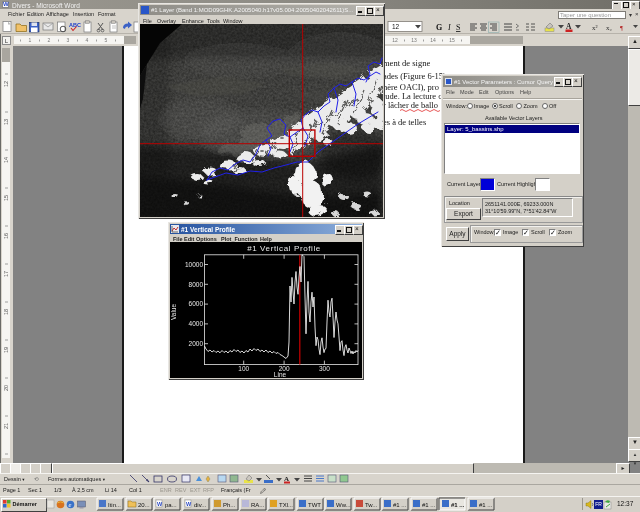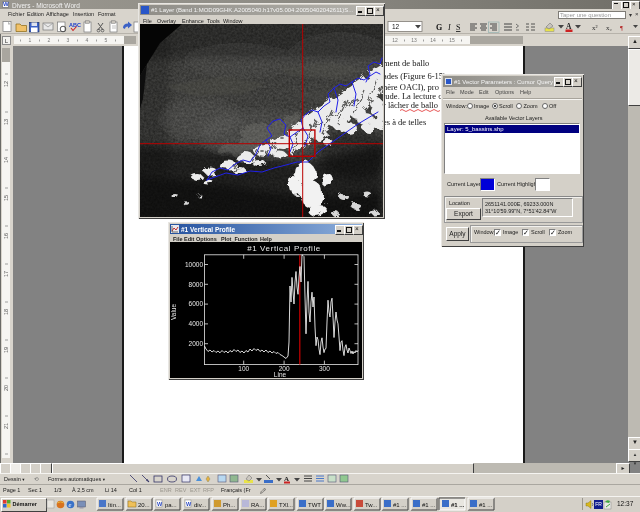--- a/index.html
+++ b/index.html
@@ -144,21 +144,21 @@
    <text x="6" y="344" transform="rotate(-90 6 342)">20</text>
    <text x="6" y="382" transform="rotate(-90 6 380)">21</text>
   </g>
   <g stroke="#666" stroke-width="0.6">
    <path d="M5,28 h3 M5,66 h3 M5,104 h3 M5,142 h3 M5,180 h3 M5,218 h3 M5,256 h3 M5,294 h3 M5,332 h3 M5,370 h3 M5,408 h3"></path>
   </g>
  </svg>
 </div>
 
 <div class="abs" style="left:380px;top:57px;width:68px;height:80px;overflow:hidden;font-family:'Liberation Serif',serif;font-size:8.5px;color:#151515;">
-<div class="abs" style="left:3px;top:1px;white-space:nowrap;">ment de ballo</div>
+<div class="abs" style="left:3px;top:1px;white-space:nowrap;">ment de signe</div>
 <div class="abs" style="left:3px;top:14px;white-space:nowrap;">ades (Figure 6-15)</div>
 <div class="abs" style="left:3px;top:25px;white-space:nowrap;text-align:center;">hère OACI), pro</div>
 <div class="abs" style="left:3px;top:34px;white-space:nowrap;">tude. La lecture c</div>
 <div class="abs" style="left:3px;top:43px;white-space:nowrap;">r lâcher de ballo</div>
 <div class="abs" style="left:3px;top:60px;white-space:nowrap;">es à de telles</div>
 <svg class="abs" style="left:20px;top:52px;" width="40" height="3" viewBox="0 0 40 3">
       <path d="M0,1.5 q2,-2 4,0 t4,0 t4,0 t4,0 t4,0 t4,0 t4,0 t4,0 t4,0 t4,0" stroke="#dd1111" stroke-width="0.7" fill="none"></path>
     </svg>
 </div>
 

